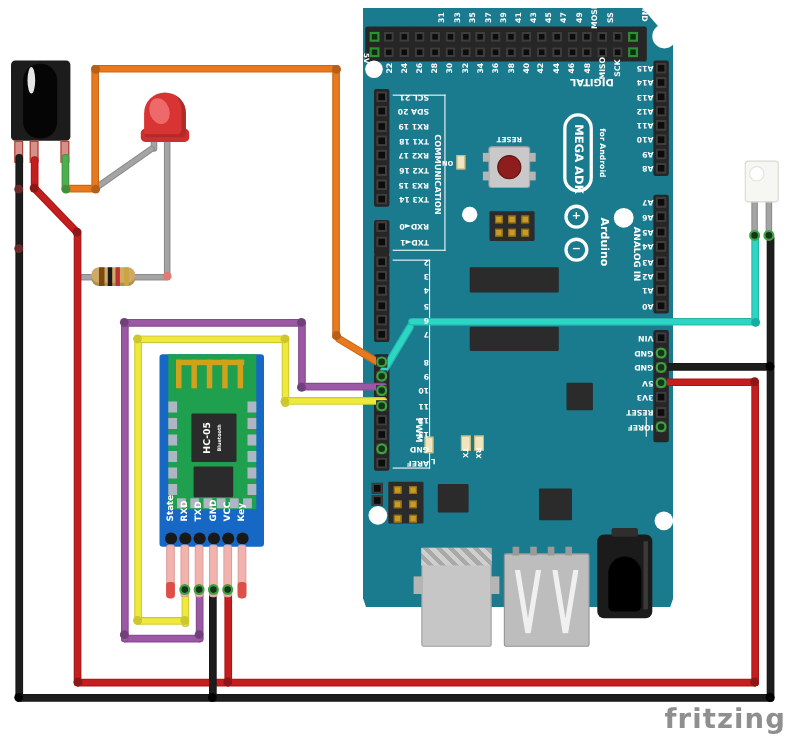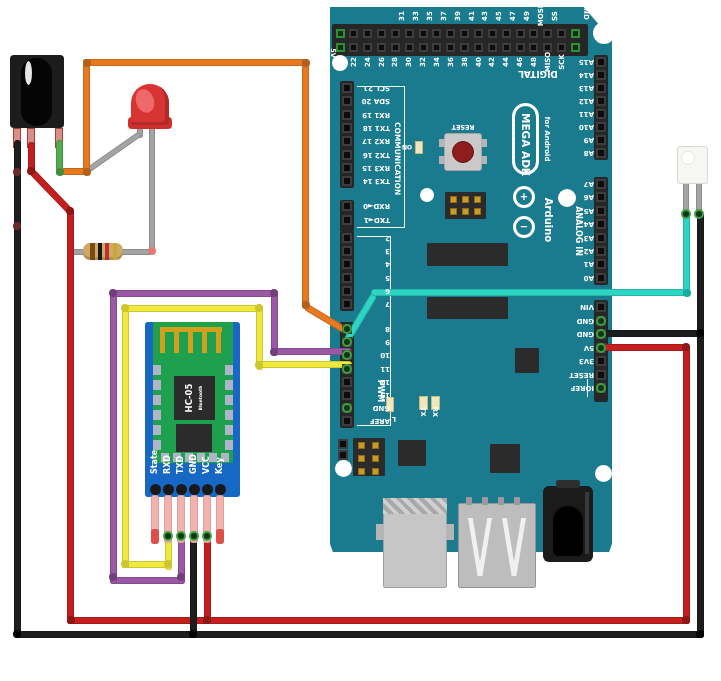--- a/index.html
+++ b/index.html
@@ -245,20 +245,21 @@
   <div class="dot" style="left:189px;top:630px;background:#000"></div>
   <div class="dot" style="left:696px;top:630px;background:#000"></div>
   <div class="dot" style="left:696px;top:329px;background:#000"></div>
   <div class="dot" style="left:13px;top:168px;background:#6b2a2a"></div>
   <div class="dot" style="left:13px;top:222px;background:#6b2a2a"></div>
   <div class="dot" style="left:148px;top:247px;background:#e07a72"></div>
 
   <div class="ring" style="left:681px;top:209px"></div>
   <div class="ring" style="left:694px;top:209px"></div>
 
+  <div id="watermark">fritzing</div>
 <div class="hpin green" style="left: 335.5px; top: 28.5px;"></div>
     <div class="hpin green" style="left: 335.5px; top: 42.5px;"></div>
     <div class="hpin" style="left: 349.35px; top: 28.5px;"></div>
     <div class="hpin" style="left: 349.35px; top: 42.5px;"></div>
     <div class="hpin" style="left: 363.2px; top: 28.5px;"></div>
     <div class="hpin" style="left: 363.2px; top: 42.5px;"></div>
     <div class="hpin" style="left: 377.05px; top: 28.5px;"></div>
     <div class="hpin" style="left: 377.05px; top: 42.5px;"></div>
     <div class="hpin" style="left: 390.9px; top: 28.5px;"></div>
     <div class="hpin" style="left: 390.9px; top: 42.5px;"></div>

